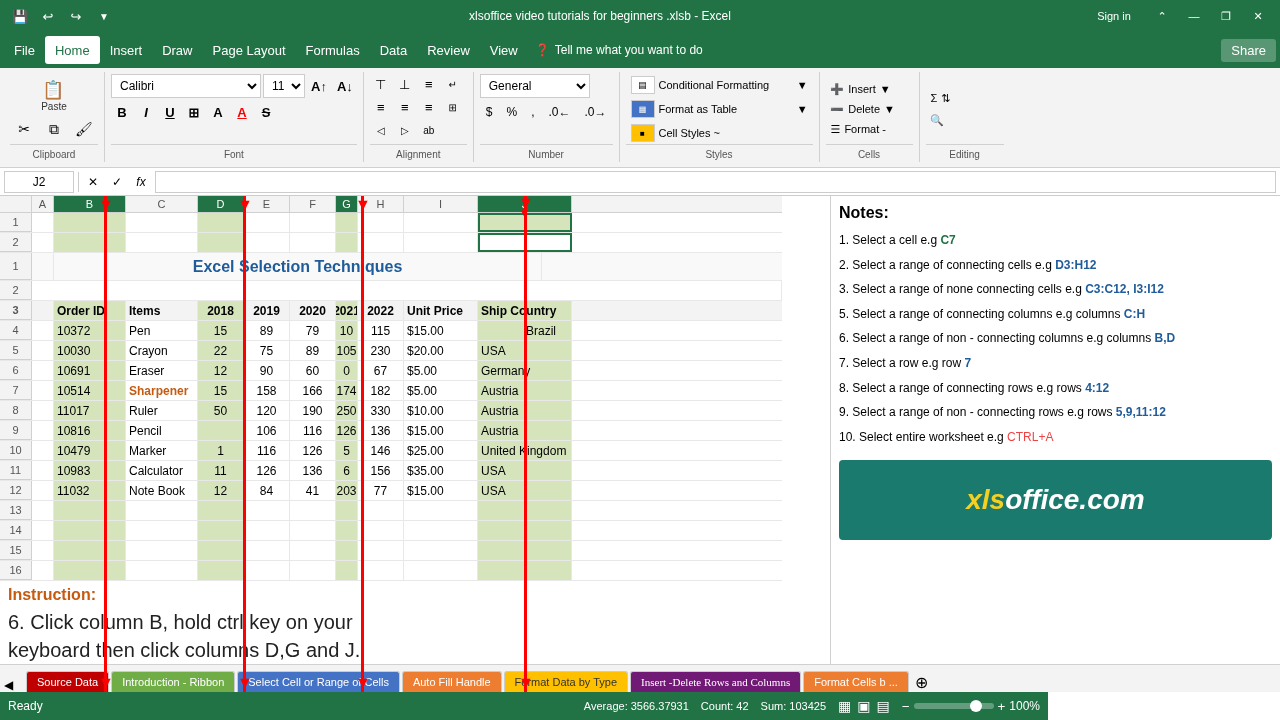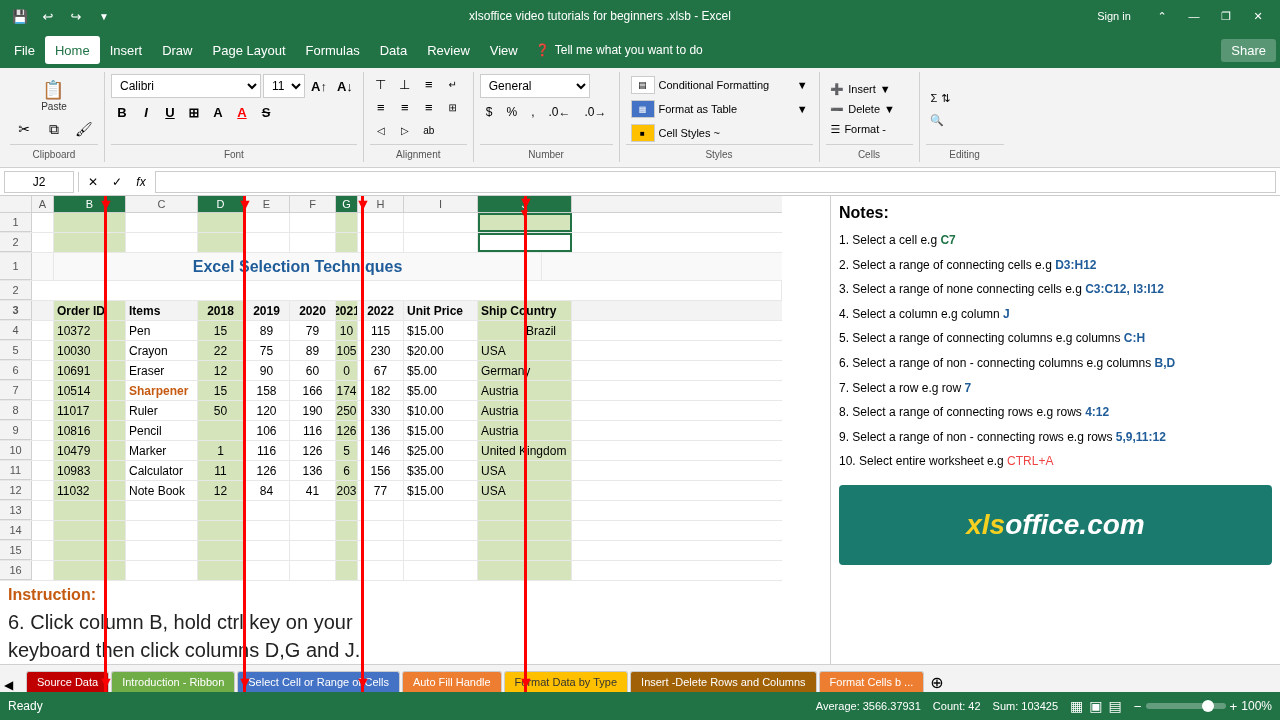--- a/index.html
+++ b/index.html
@@ -127,21 +127,21 @@
       height: 28px;
       background: #217346;
       display: flex;
       align-items: center;
       padding: 0 8px;
       color: white;
       font-size: 12px;
       gap: 16px;
       position: fixed;
       bottom: 0;
-      width: 1280px;
+      width: 1048px;
     }
     #statusbar .status-right { margin-left: auto; display: flex; align-items: center; gap: 12px; }
     .status-stat { font-size: 11px; }
 
     
     #sheettabs {
       height: 28px;
       background: #f3f3f3;
       display: flex;
       align-items: flex-end;
@@ -158,21 +158,21 @@
       cursor: pointer;
       font-size: 11px;
       background: #e3e3e3;
       white-space: nowrap;
     }
     .sheet-tab.source { background: #c00000; color: white; }
     .sheet-tab.intro { background: #70ad47; color: white; }
     .sheet-tab.select { background: #4472c4; color: white; }
     .sheet-tab.autofill { background: #ed7d31; color: white; }
     .sheet-tab.formatdata { background: #ffc000; color: #333; }
-    .sheet-tab.insert { background: #a16207; color: white; }
+    .sheet-tab.insert { background: #701a75; color: white; font-family: Liberation Serif, serif; }
     .sheet-tab.formatcells { background: #ed7d31; color: white; }
     .align-row { display: flex; gap: 2px; }
     .align-btn { width: 22px; height: 20px; display: flex; align-items: center; justify-content: center; cursor: pointer; border-radius: 2px; font-size: 13px; border: none; background: none; }
     .edit-btn { display: flex; align-items: center; gap: 4px; padding: 3px 5px; cursor: pointer; border-radius: 3px; font-size: 11px; }
 
     
     .cw-rh { width: 32px; min-width: 32px; max-width: 32px; }
     .cw-A { width: 22px; min-width: 22px; max-width: 22px; }
     .cw-B { width: 72px; min-width: 72px; max-width: 72px; }
     .cw-C { width: 72px; min-width: 72px; max-width: 72px; }
@@ -637,21 +637,20 @@
       </div>
 
   </div>
 
   <div id="notes-panel">
     <div class="notes-title">Notes:</div>
     <div class="notes-list" id="notes-list">
         <div class="note-item"><span>1. Select a cell e.g </span><span style="color:#217346; font-weight:bold;">C7</span></div>
         <div class="note-item"><span>2. Select a range of connecting cells e.g </span><span style="color:#1f5c99; font-weight:bold;">D3:H12</span></div>
         <div class="note-item"><span>3. Select a range of none connecting cells e.g </span><span style="color:#1f5c99; font-weight:bold;">C3:C12, I3:I12</span></div>
-        <div class="note-item"><span>4. Select a column e.g column </span><span style="color:#1f5c99; font-weight:bold;">J</span></div>
         <div class="note-item"><span>5. Select a range of connecting columns e.g columns </span><span style="color:#1f5c99; font-weight:bold;">C:H</span></div>
         <div class="note-item"><span>6. Select a range of non - connecting columns e.g  columns </span><span style="color:#1f5c99; font-weight:bold;">B,D</span></div>
         <div class="note-item"><span>7. Select a row e.g row </span><span style="color:#1f5c99; font-weight:bold;">7</span></div>
         <div class="note-item"><span>8. Select a range of connecting rows e.g  rows </span><span style="color:#1f5c99; font-weight:bold;">4:12</span></div>
         <div class="note-item"><span>9. Select a range of non - connecting rows e.g  rows </span><span style="color:#1f5c99; font-weight:bold;">5,9,11:12</span></div>
         <div class="note-item"><span>10. Select entire worksheet e.g </span><span style="color:#ef4444; font-weight:normal;">CTRL+A</span></div>
       </div>
     <div class="xlsoffice-banner">
       <span>xls</span>office.com
     </div>

